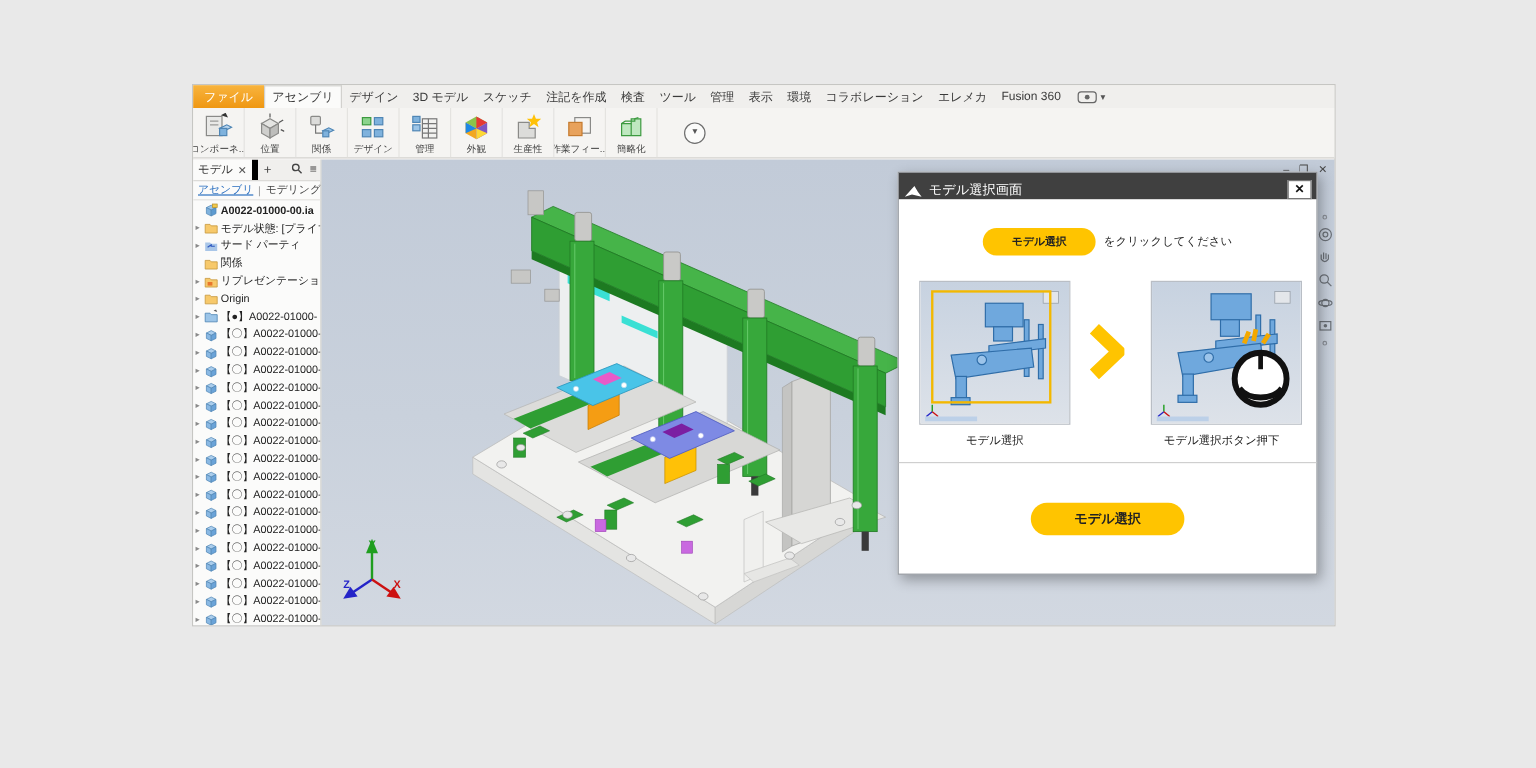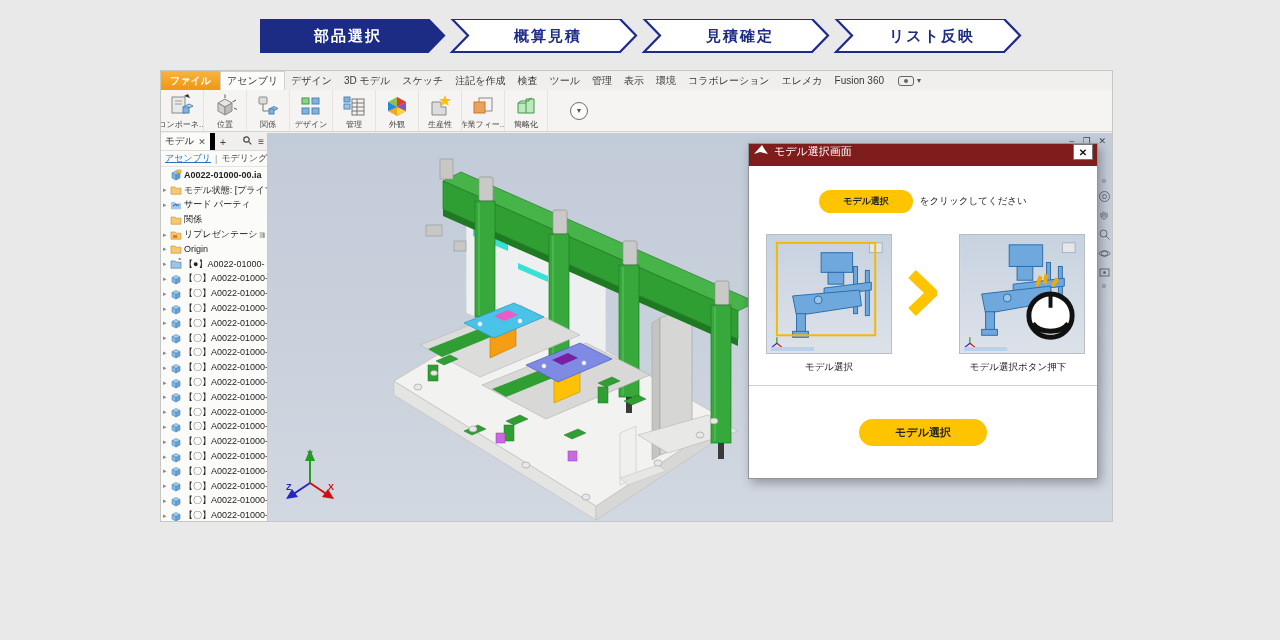--- a/index.html
+++ b/index.html
@@ -10,21 +10,21 @@
 
   
   .breadcrumb { position:absolute; left:260px; top:19px; width:762px; height:34px; }
 
   
   .app { position:absolute; left:160px; top:70px; width:953px; height:452px;
          background:#f0efed; border:1px solid #c6c6c3; }
 
   .ribbon-tabs { height:19px; display:flex; align-items:stretch; background:#f0efed; }
   .rtab { padding:0 6px; display:flex; align-items:center; font-size:10px; color:#3a3a3a; white-space:nowrap; cursor:default; }
-  .rtab.file { background:linear-gradient(#f8b43e, var(--tab-orange)); color:#fff; font-weight:bold; padding:0 9px; }
+  .rtab.file { background:linear-gradient(#f8b43e, var(--tab-orange)); color:#fff; font-weight:normal; padding:0 9px; }
   .rtab.active { background:#fbfbfa; border:1px solid #d2d1ce; border-bottom:none; }
   .rtab-extra { display:flex; align-items:center; gap:3px; margin-left:8px; color:#555; font-size:8px; }
   .cam-box { width:16px; height:10px; border:1px solid #666; border-radius:3px; display:flex; align-items:center; justify-content:center; }
   .cam-box i { width:4px; height:4px; background:#666; border-radius:50%; }
 
   .toolbar { height:42px; background:#f5f4f2; border-bottom:1px solid #d6d5d2; display:flex; align-items:stretch; }
   .tool { width:43px; display:flex; flex-direction:column; align-items:center; justify-content:flex-end;
           padding:2px 0 1px; border-right:1px solid #e4e3e0; font-size:8px; color:#3f3f3f; overflow:hidden; white-space:nowrap; }
   .tool .ticon { width:24px; height:24px; margin-bottom:1px; }
   .ribbon-collapse { align-self:center; margin-left:22px; width:18px; height:18px; border:1.5px solid #6d6d6d;
@@ -55,21 +55,21 @@
               background:linear-gradient(180deg,#c2cbd8 0%,#c9d1dc 55%,#d2d8e1 100%); }
   .doc-controls { position:absolute; top:3px; right:6px; display:flex; gap:8px; color:#474747; font-size:9px; z-index:3; }
   .navbar { position:absolute; top:46px; right:1px; width:14px; display:flex; flex-direction:column; align-items:center; gap:6px; z-index:2; }
   .navbar .dot { width:4px; height:4px; border:1px solid #8a8f96; border-radius:50%; }
   .nicon { width:13px; height:13px; }
   .triad { position:absolute; left:16px; bottom:18px; }
 
   
   .dialog { position:absolute; left:748px; top:143px; width:350px; height:336px; background:#fff;
             border:1px solid #8f949b; box-shadow:3px 4px 10px rgba(0,0,0,.3); z-index:10; display:flex; flex-direction:column; }
-  .dlg-title { height:22px; background:#7f1d1d; color:#fff; display:flex; align-items:flex-start; padding:0 4px; font-size:11px; gap:5px; flex:none; }
+  .dlg-title { height:22px; background:#404040; color:#fff; display:flex; align-items:flex-end; padding:0 4px; font-size:11px; gap:5px; flex:none; }
   .dlg-close { margin-left:auto; width:20px; height:16px; background:#fff; color:#111; border:1px solid #777;
                display:flex; align-items:center; justify-content:center; font-size:10px; font-weight:bold; }
   .dlg-instruction { margin-top:24px; display:flex; align-items:center; justify-content:center; gap:7px; font-size:9.5px; color:#222; flex:none; }
   .pill { background:var(--yellow); border-radius:12px; padding:5px 24px; font-size:9px; font-weight:bold; color:#222; border:none; }
   .dlg-images { margin-top:21px; position:relative; height:120px; flex:none; }
   .mini { position:absolute; top:0; width:126px; height:120px; border:1px solid #b9bec5; }
   .mini.left { left:17px; } .mini.right { left:210px; }
   .dlg-chevron { position:absolute; left:158px; top:36px; }
   .dlg-captions { margin-top:7px; position:relative; height:12px; font-size:9.5px; color:#222; flex:none; }
   .cap { position:absolute; text-align:center; }
@@ -77,32 +77,20 @@
   .dlg-divider { margin-top:12px; border-top:1px solid #cfcfcf; flex:none; }
   .dlg-footer { flex:1; display:flex; align-items:center; justify-content:center; }
   .big-pill { background:var(--yellow); border-radius:14px; width:128px; height:27px; font-size:11px; font-weight:bold;
               color:#222; border:none; display:flex; align-items:center; justify-content:center; }
 </style>
 </head>
 <body>
 
 <div class="page">
 
-  <div class="breadcrumb">
-    <svg id="bc-svg" width="762" height="34" viewBox="0 0 762 34">
-        <path d="M 0,0 L 168,0 L 184,16.5 L 168,33 L 0,33 Z" fill="#1c2c85" stroke="#1c2c85" stroke-width="2.2"></path>
-      <text x="88" y="22" text-anchor="middle" font-size="15" font-weight="bold" letter-spacing="2" fill="#ffffff">部品選択</text>
-        <path d="M 192,0 L 360,0 L 376,16.5 L 360,33 L 192,33 L 208,16.5 Z" fill="#ffffff" stroke="#1c2c85" stroke-width="2.2"></path>
-      <text x="288" y="22" text-anchor="middle" font-size="15" font-weight="bold" letter-spacing="2" fill="#1c2c85">概算見積</text>
-        <path d="M 384,0 L 552,0 L 568,16.5 L 552,33 L 384,33 L 400,16.5 Z" fill="#ffffff" stroke="#1c2c85" stroke-width="2.2"></path>
-      <text x="480" y="22" text-anchor="middle" font-size="15" font-weight="bold" letter-spacing="2" fill="#1c2c85">見積確定</text>
-        <path d="M 576,0 L 744,0 L 760,16.5 L 744,33 L 576,33 L 592,16.5 Z" fill="#ffffff" stroke="#1c2c85" stroke-width="2.2"></path>
-      <text x="672" y="22" text-anchor="middle" font-size="15" font-weight="bold" letter-spacing="2" fill="#1c2c85">リスト反映</text>
-      </svg>
-  </div>
 
   <div class="app">
 
     <div class="ribbon-tabs" id="ribbon-tabs">
         <div class="rtab file">ファイル</div>
         <div class="rtab active">アセンブリ</div>
         <div class="rtab">デザイン</div>
         <div class="rtab">3D モデル</div>
         <div class="rtab">スケッチ</div>
         <div class="rtab">注記を作成</div>

